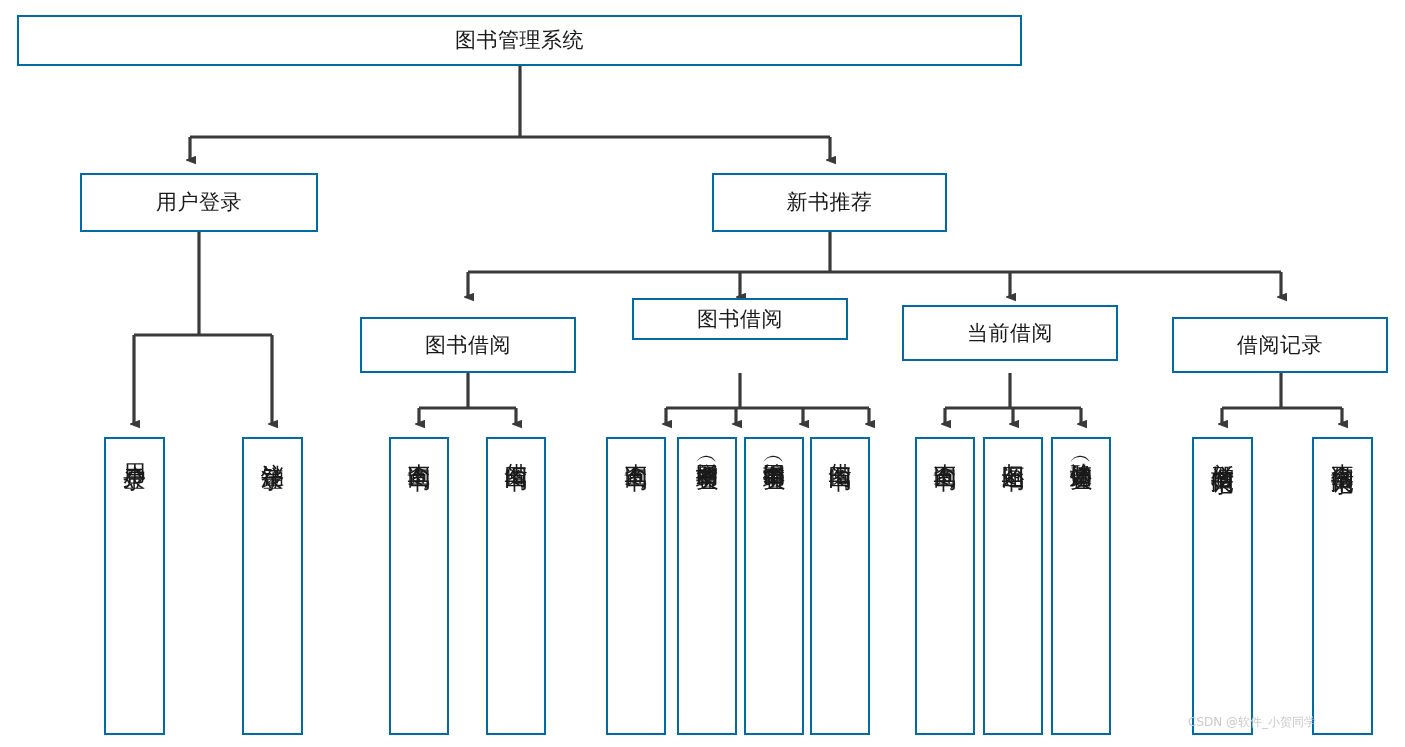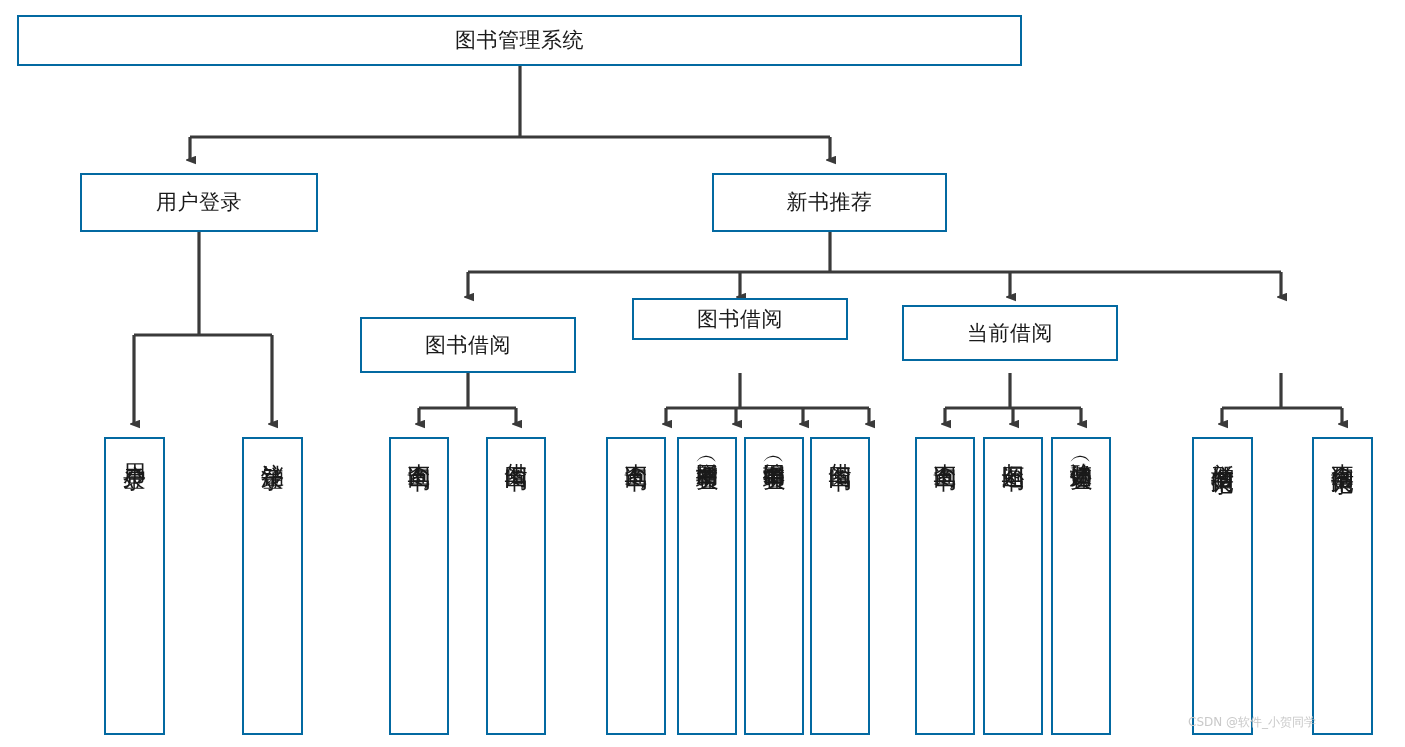--- a/index.html
+++ b/index.html
@@ -148,20 +148,23 @@
   </div>
 
   <div class="node horiz" style="left:632px; top:298px; width:216px; height:42px;">
     <span class="label">图书借阅</span>
   </div>
 
   <div class="node horiz" style="left:902px; top:305px; width:216px; height:56px;">
     <span class="label">当前借阅</span>
   </div>
 
+  <div class="node horiz" style="left:1172px; top:317px; width:216px; height:56px;">
+    <span class="label">借阅记录</span>
+  </div>
 
   <div class="node vert" style="left:104px; top:437px; width:61px; height:298px;">
     <span class="label">用户登录</span>
   </div>
   <div class="node vert" style="left:242px; top:437px; width:61px; height:298px;">
     <span class="label">注销登录</span>
   </div>
 
   <div class="node vert" style="left:389px; top:437px; width:60px; height:298px;">
     <span class="label">查询图书</span>

